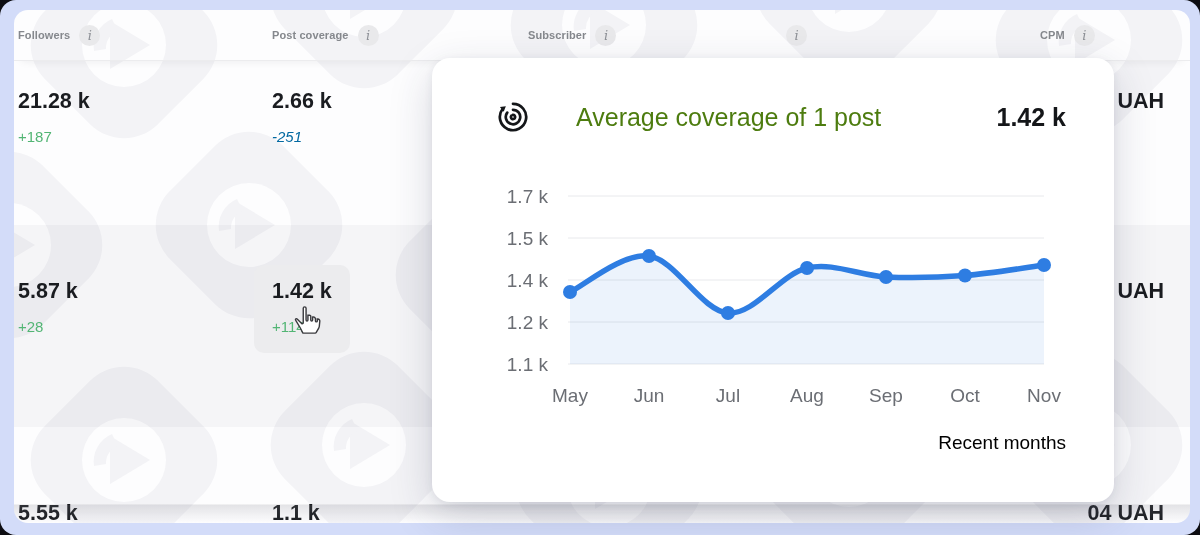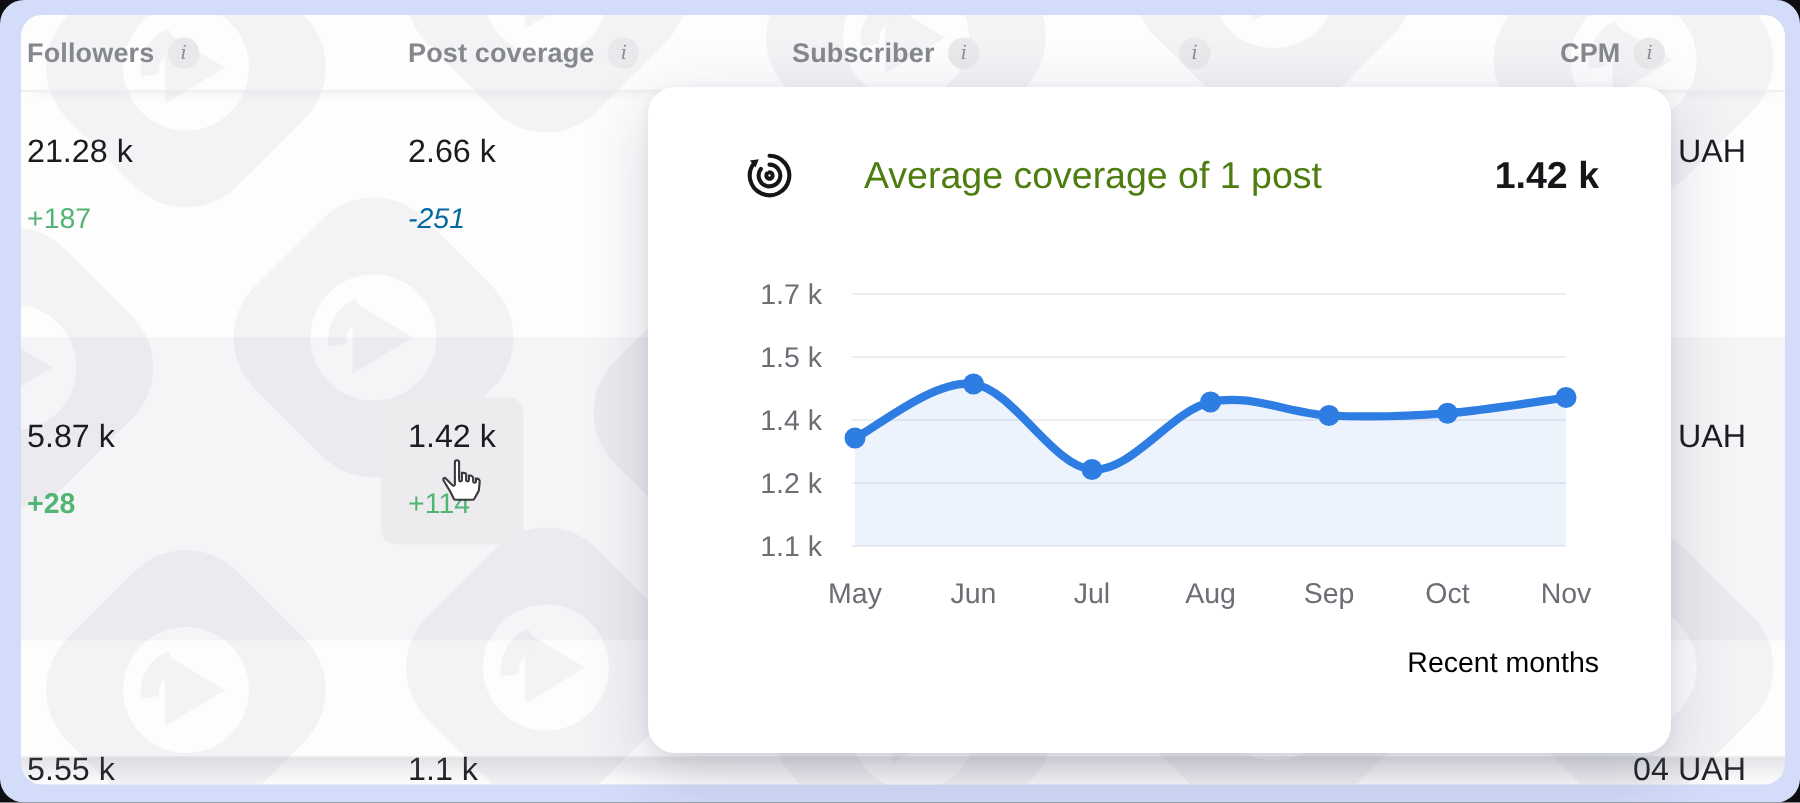--- a/index.html
+++ b/index.html
@@ -14,33 +14,33 @@
     background:#fdfdfe;border-radius:14px;overflow:hidden;
   }
   .watermarks{position:absolute;left:0;top:0;z-index:0;}
   .grid5{display:grid;grid-template-columns:254px 256px 258px 254px 1fr;padding-left:4px;position:relative;z-index:1;}
   .thead{
     height:50px;align-items:center;
     border-bottom:1px solid #ececee;
     box-shadow:0 7px 9px -8px rgba(30,30,40,.10);
   }
   .hcell{display:flex;align-items:center;gap:9px;}
-  .hlabel{font-size:18px;font-weight:700;color:#85888d;letter-spacing:.1px;}
+  .hlabel{font-size:11px;font-weight:700;color:#85888d;letter-spacing:.1px;}
   .info{
     width:21px;height:21px;border-radius:50%;background:#e9e9eb;
     display:inline-flex;align-items:center;justify-content:center;flex:none;
     font-family:"DejaVu Serif","Liberation Serif",serif;font-style:italic;
     font-size:13px;color:#8d9096;cursor:pointer;user-select:none;
   }
   .trow{align-content:start;}
   .row1{height:138px;padding-top:26px;}
   .row2{height:150px;padding-top:52px;background:rgba(105,105,120,.055);}
   .row3{height:175px;padding-top:72px;}
-  .val{font-size:21.5px;font-weight:400;color:#1a1c20;line-height:28px;}
-  .delta{font-size:19px;font-weight:400;line-height:24px;margin-top:20px;}
+  .val{font-size:21.5px;font-weight:700;color:#1a1c20;line-height:28px;}
+  .delta{font-size:15px;font-weight:400;line-height:24px;margin-top:10px;}
   .cpmcell{text-align:right;padding-right:26px;}
   .hovercell{
     position:relative;display:inline-block;background:#ececee;border-radius:10px;
     padding:12px 18px 14px;margin:-12px 0 0 -18px;cursor:pointer;
   }
   .cursor-icon{position:absolute;left:38px;top:40px;}
   .fade{
     position:absolute;left:0;right:0;bottom:0;height:18px;z-index:2;
     background:linear-gradient(to bottom,rgba(125,125,138,.20),rgba(255,255,255,0));
     border-top:1px solid rgba(0,0,0,.05);
@@ -126,21 +126,21 @@
       <div></div>
       <div></div>
       <div class="cpmcell">
         <div class="val">UAH</div>
       </div>
     </div>
 
     <div class="grid5 trow row2">
       <div>
         <div class="val">5.87 k</div>
-        <div class="delta" style="color: rgb(82, 181, 116); font-weight: bold;">+28</div>
+        <div class="delta" style="color: rgb(82, 181, 116);">+28</div>
       </div>
       <div>
         <div class="hovercell">
           <div class="val">1.42 k</div>
           <div class="delta" style="color: rgb(82, 181, 116);">+114</div>
           <svg class="cursor-icon" width="30" height="30" viewBox="0 0 16 16">
             <path fill="#ffffff" stroke="#3a3a3e" stroke-width="0.75" d="M6.75 1a.75.75 0 0 1 .75.75V8a.5.5 0 0 0 1 0V5.467l.086-.004c.317-.012.637-.008.816.027.134.027.294.096.448.182.077.042.15.147.15.314V8a.5.5 0 0 0 1 0V6.435l.106-.01c.316-.024.584-.01.708.04.118.046.3.207.486.43.081.096.15.19.2.259V8.5a.5.5 0 1 0 1 0v-1h.342a1 1 0 0 1 .995 1.1l-.271 2.715a2.5 2.5 0 0 1-.317.991l-1.395 2.442a.5.5 0 0 1-.434.252H6.118a.5.5 0 0 1-.447-.276l-1.232-2.465-2.512-4.185a.517.517 0 0 1 .809-.631l2.41 2.41A.5.5 0 0 0 6 9.5V1.75A.75.75 0 0 1 6.75 1z"></path>
           </svg>
         </div>
       </div>

